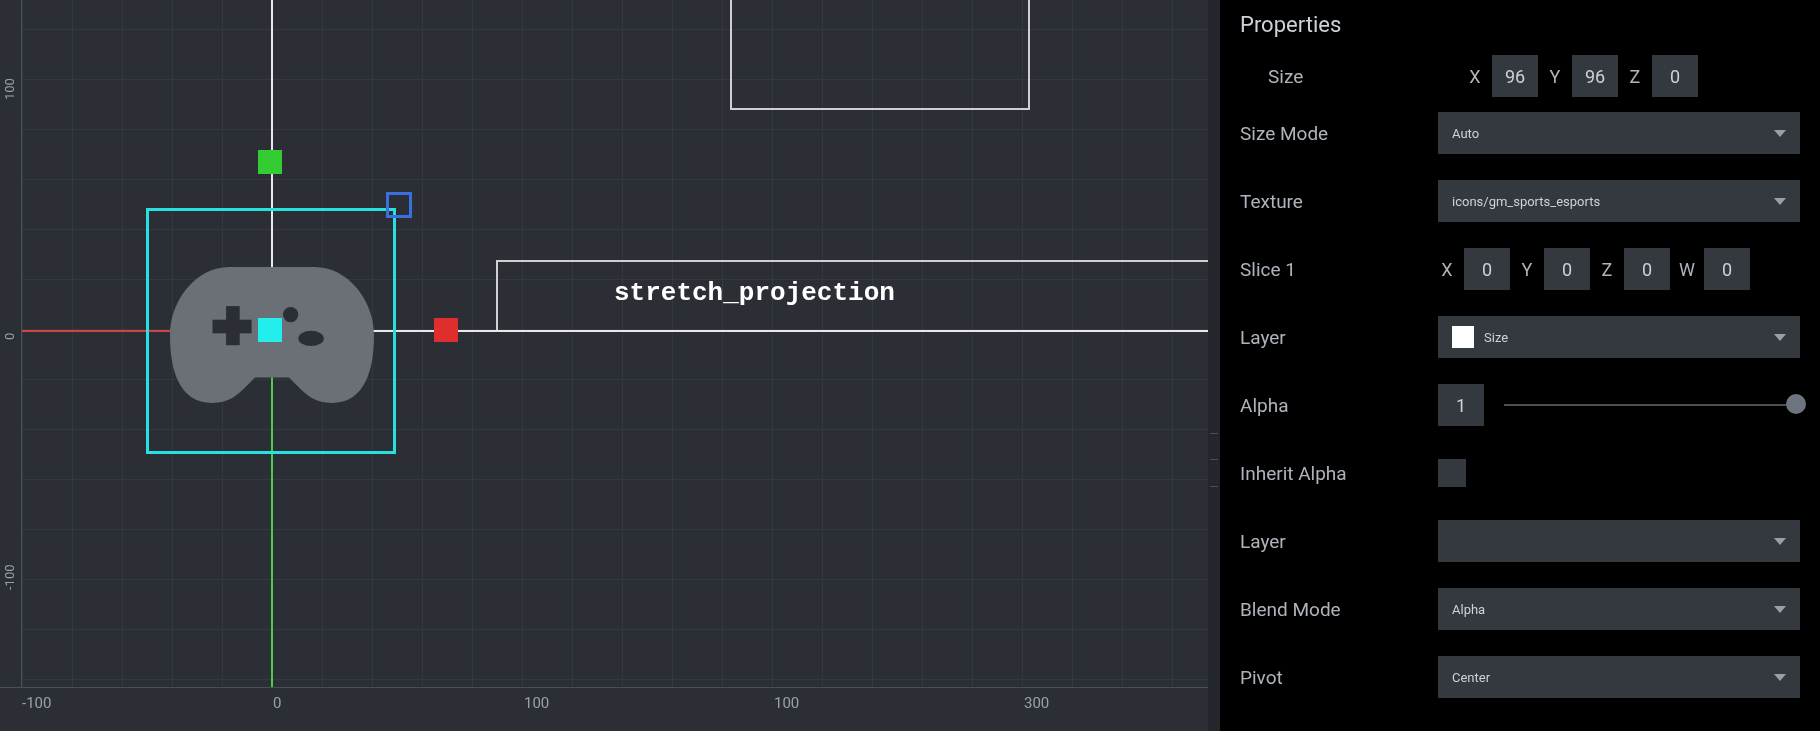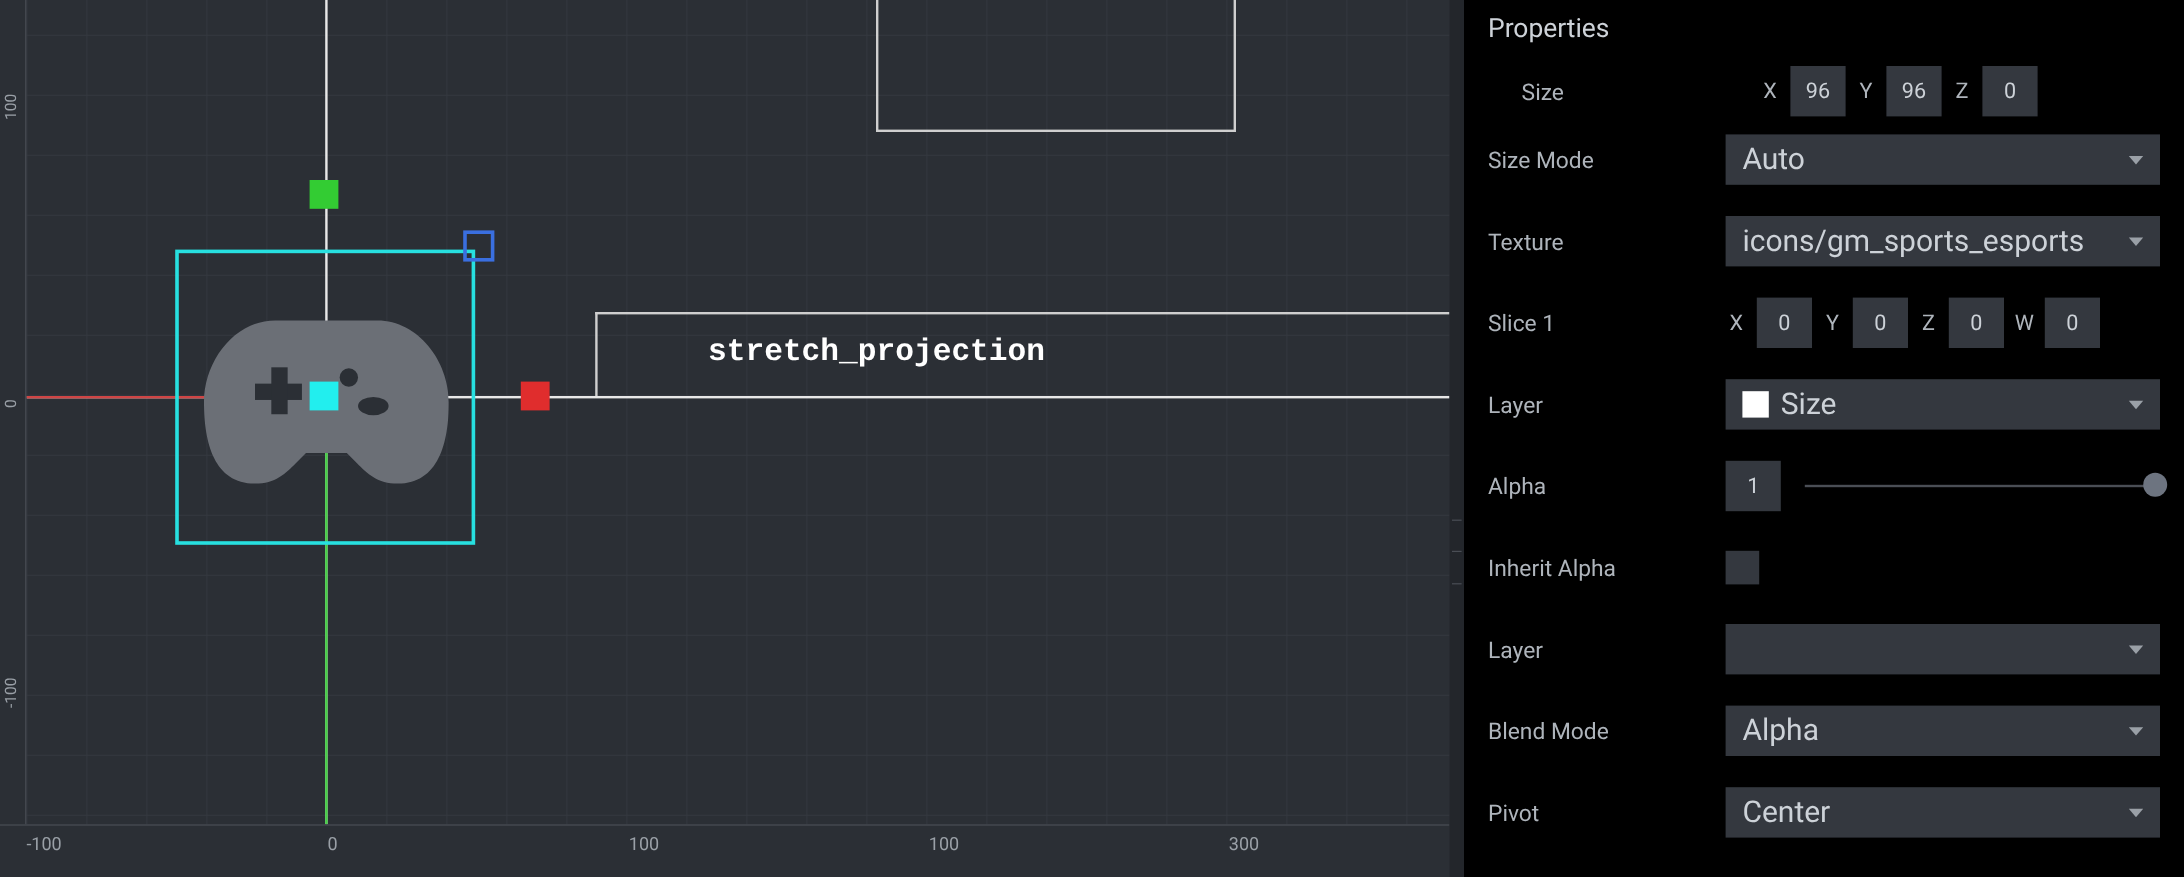--- a/index.html
+++ b/index.html
@@ -134,21 +134,21 @@
   top: 260px;
   right: 0;
   height: 70px;
   border: 2px solid #cfcfcf;
   border-right: none;
   border-bottom: none;
   font-family: "Courier New", monospace;
   font-weight: bold;
   font-size: 26px;
   color: #ffffff;
-  padding: 16px 0 0 92px;
+  padding: 16px 0 0 116px;
 }
 .splitter {
   width: 12px;
   background: #23262b;
   position: relative;
 }
 .splitter .grip {
   position: absolute;
   left: 2px;
   right: 2px;
@@ -196,21 +196,21 @@
   gap: 8px;
 }
 .select {
   flex: 1;
   height: 42px;
   background: #34383f;
   display: flex;
   align-items: center;
   padding: 0 14px;
   color: #cdd2d8;
-  font-size: 25px;
+  font-size: 13px;
   position: relative;
 }
 .select .caret {
   margin-left: auto;
   width: 0; height: 0;
   border-left: 6px solid transparent;
   border-right: 6px solid transparent;
   border-top: 7px solid #9aa0a7;
 }
 .num {

